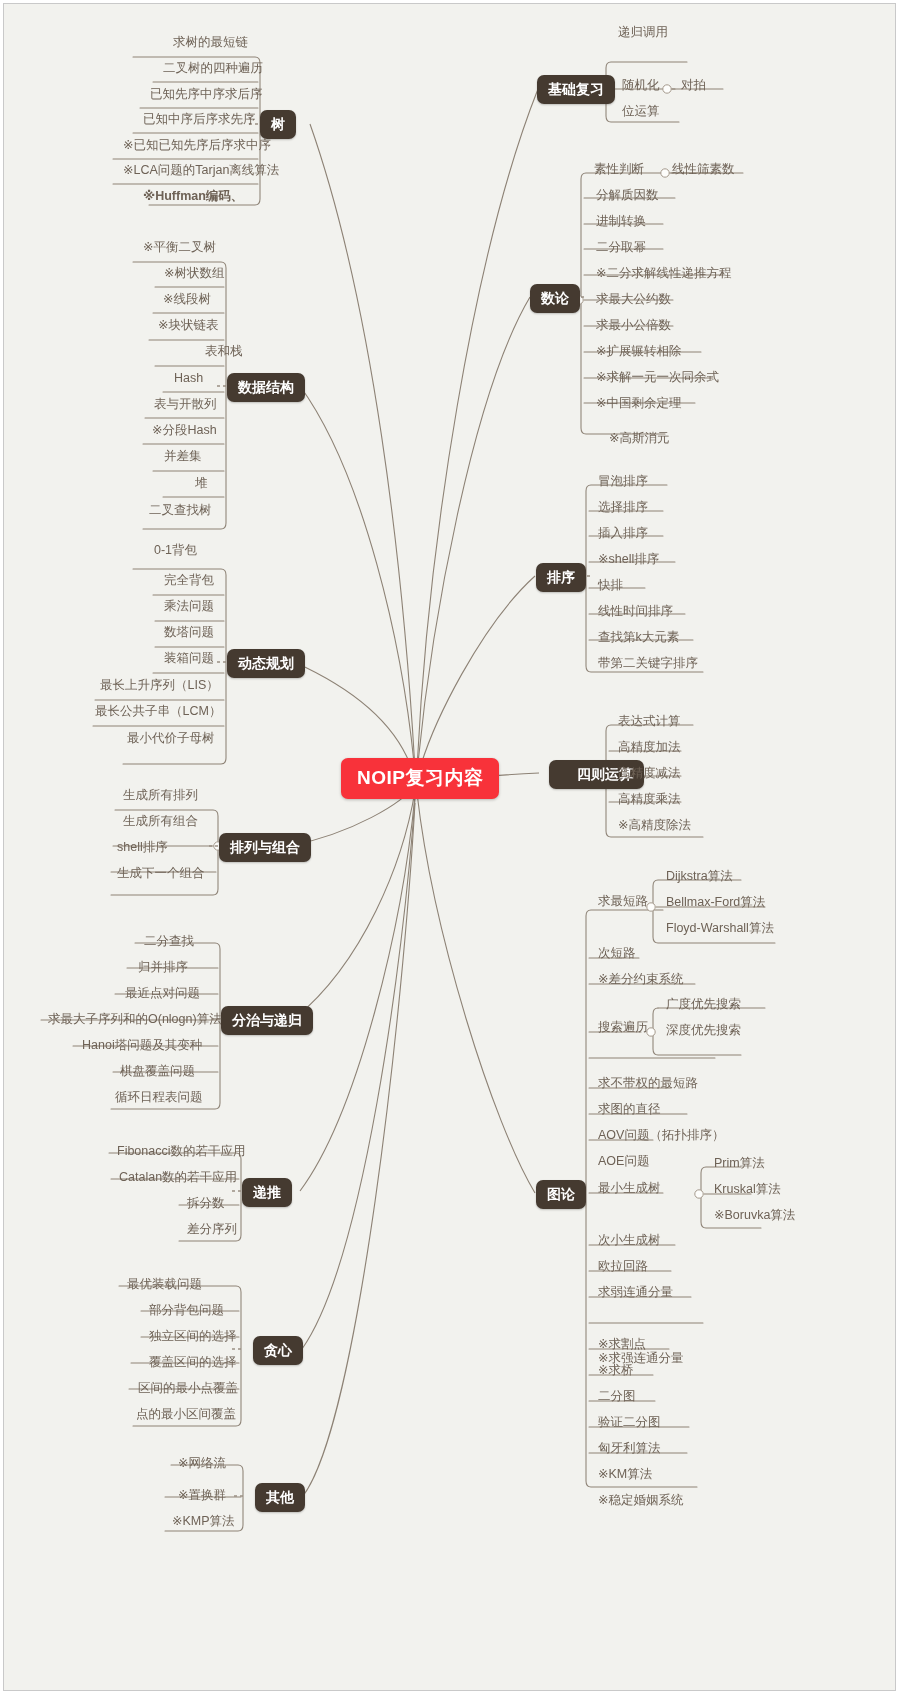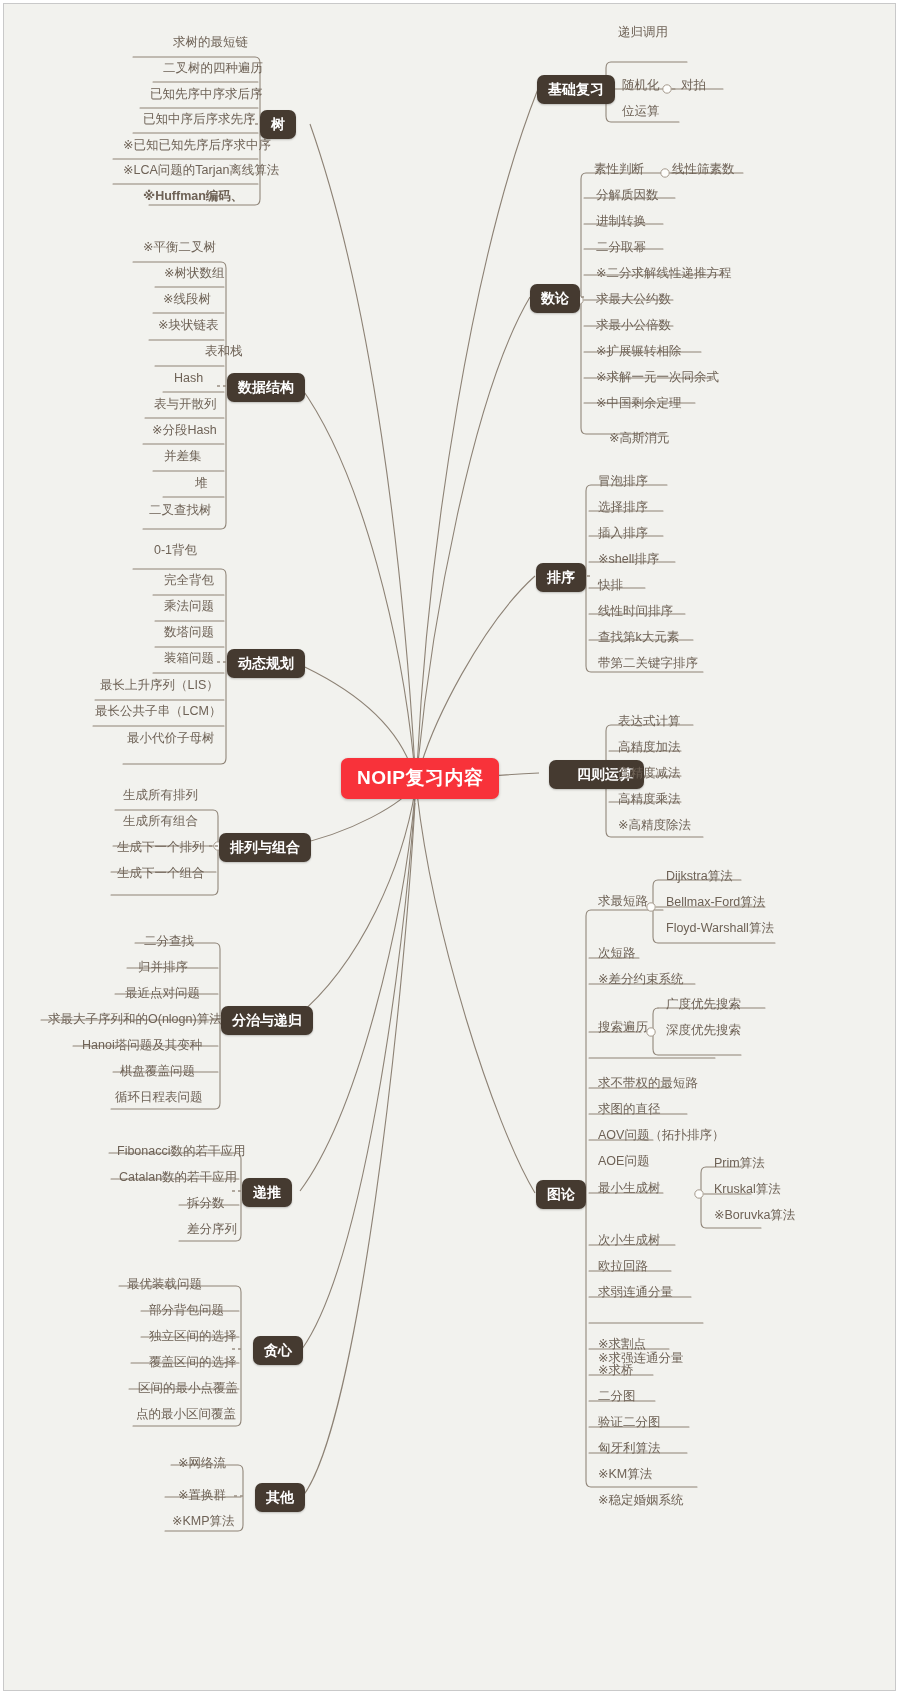--- a/index.html
+++ b/index.html
@@ -215,21 +215,21 @@
   <div class="node leaf" style="left:157px;top:594px;">乘法问题</div>
   <div class="node leaf" style="left:157px;top:620px;">数塔问题</div>
   <div class="node leaf" style="left:157px;top:646px;">装箱问题</div>
   <div class="node leaf" style="left:93px;top:673px;">最长上升序列（LIS）</div>
   <div class="node leaf" style="left:88px;top:699px;">最长公共子串（LCM）</div>
   <div class="node leaf" style="left:120px;top:726px;">最小代价子母树</div>
 
   <div class="node l1" style="left:216px;top:830px;">排列与组合</div>
   <div class="node leaf" style="left:116px;top:783px;">生成所有排列</div>
   <div class="node leaf" style="left:116px;top:809px;">生成所有组合</div>
-  <div class="node leaf" style="left:110px;top:835px;">生成下一个排列</div>
+  <div class="node leaf" style="left:110px;top:835px;">shell排序</div>
   <div class="node leaf" style="left:110px;top:861px;">生成下一个组合</div>
 
   <div class="node l1" style="left:218px;top:1003px;">分治与递归</div>
   <div class="node leaf" style="left:137px;top:929px;">二分查找</div>
   <div class="node leaf" style="left:131px;top:955px;">归并排序</div>
   <div class="node leaf" style="left:118px;top:981px;">最近点对问题</div>
   <div class="node leaf" style="left:41px;top:1007px;">求最大子序列和的O(nlogn)算法</div>
   <div class="node leaf" style="left:75px;top:1033px;">Hanoi塔问题及其变种</div>
   <div class="node leaf" style="left:113px;top:1059px;">棋盘覆盖问题</div>
   <div class="node leaf" style="left:108px;top:1085px;">循环日程表问题</div>

